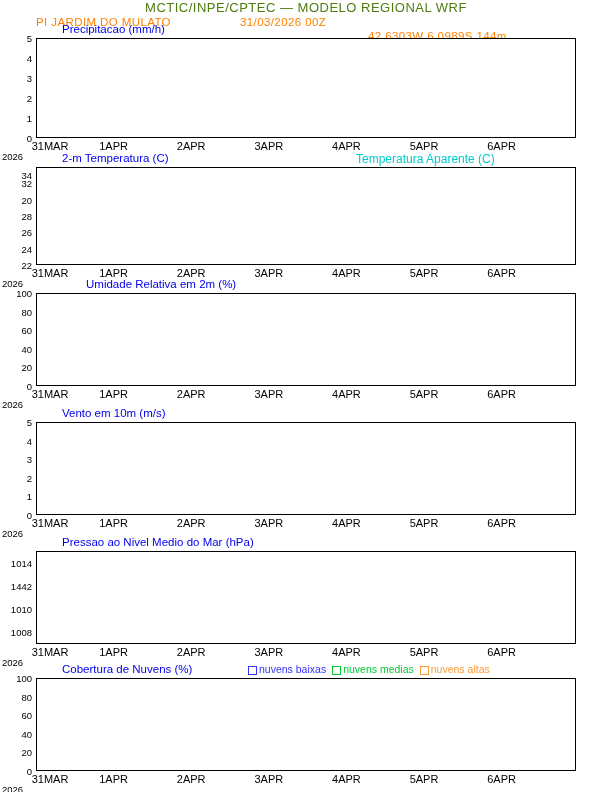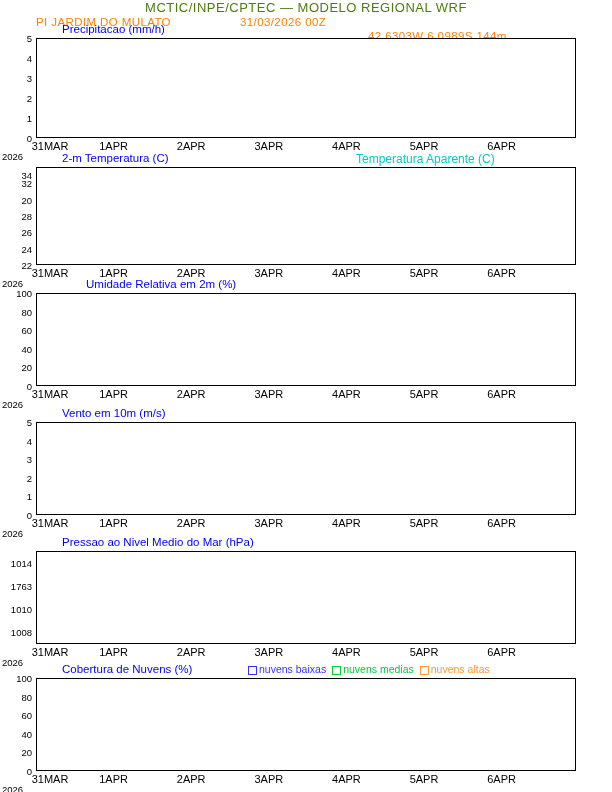--- a/index.html
+++ b/index.html
@@ -580,21 +580,21 @@
           <line x1="465.6287425149701" y1="0" x2="465.6287425149701" y2="93" stroke="#bbbbbb" stroke-width="0.6" stroke-dasharray="2,2"></line>
           <line x1="0" y1="81.375" x2="540" y2="81.375" stroke="#cccccc" stroke-width="0.5" stroke-dasharray="2,2"></line>
           <line x1="0" y1="58.125" x2="540" y2="58.125" stroke="#cccccc" stroke-width="0.5" stroke-dasharray="2,2"></line>
           <line x1="0" y1="34.875" x2="540" y2="34.875" stroke="#cccccc" stroke-width="0.5" stroke-dasharray="2,2"></line>
           <line x1="0" y1="11.625" x2="540" y2="11.625" stroke="#cccccc" stroke-width="0.5" stroke-dasharray="2,2"></line>
           <path d="M0.00,37.20 L3.27,27.90 L6.55,20.92 L9.82,18.60 L13.09,23.25 L16.36,32.55 L19.64,44.17 L22.91,54.64 L26.18,62.77 L29.45,65.10 L32.73,60.45 L36.00,51.15 L39.27,39.52 L42.55,30.23 L45.82,25.58 L49.09,27.90 L52.36,37.20 L55.64,48.83 L58.91,60.45 L62.18,67.42 L65.45,69.75 L68.73,65.10 L72.00,55.80 L75.27,44.17 L78.55,32.55 L81.82,25.58 L85.09,23.25 L88.36,27.90 L91.64,37.20 L94.91,48.83 L98.18,60.45 L101.45,69.75 L104.73,74.40 L108.00,72.08 L111.27,62.77 L114.55,51.15 L117.82,39.52 L121.09,30.23 L124.36,25.58 L127.64,27.90 L130.91,37.20 L134.18,48.83 L137.45,60.45 L140.73,69.75 L144.00,74.40 L147.27,72.08 L150.55,62.77 L153.82,51.15 L157.09,37.20 L160.36,25.58 L163.64,18.60 L166.91,18.60 L170.18,25.58 L173.45,37.20 L176.73,48.83 L180.00,60.45 L183.27,67.42 L186.55,69.75 L189.82,65.10 L193.09,55.80 L196.36,44.17 L199.64,32.55 L202.91,25.58 L206.18,23.25 L209.45,27.90 L212.73,37.20 L216.00,48.83 L219.27,60.45 L222.55,69.75 L225.82,76.73 L229.09,79.05 L232.36,74.40 L235.64,65.10 L238.91,53.48 L242.18,41.85 L245.45,32.55 L248.73,27.90 L252.00,30.23 L255.27,39.52 L258.55,51.15 L261.82,62.77 L265.09,72.08 L268.36,76.73 L271.64,74.40 L274.91,65.10 L278.18,51.15 L281.45,37.20 L284.73,25.58 L288.00,20.92 L291.27,23.25 L294.55,32.55 L297.82,44.17 L301.09,55.80 L304.36,65.10 L307.64,69.75 L310.91,67.42 L314.18,58.13 L317.45,46.50 L320.73,34.88 L324.00,25.58 L327.27,20.92 L330.55,23.25 L333.82,32.55 L337.09,44.17 L340.36,55.80 L343.64,65.10 L346.91,69.75 L350.18,67.42 L353.45,58.13 L356.73,46.50 L360.00,34.88 L363.27,25.58 L366.55,23.25 L369.82,27.90 L373.09,37.20 L376.36,48.83 L379.64,60.45 L382.91,69.75 L386.18,76.73 L389.45,79.05 L392.73,74.40 L396.00,65.10 L399.27,53.48 L402.55,41.85 L405.82,32.55 L409.09,27.90 L412.36,30.23 L415.64,39.52 L418.91,51.15 L422.18,62.77 L425.45,72.08 L428.73,79.05 L432.00,81.38 L435.27,76.73 L438.55,67.42 L441.82,55.80 L445.09,44.17 L448.36,34.88 L451.64,30.23 L454.91,32.55 L458.18,41.85 L461.45,53.48 L464.73,65.10 L468.00,74.40 L471.27,81.38 L474.55,83.70 L477.82,79.05 L481.09,69.75 L484.36,58.13 L487.64,46.50 L490.91,37.20 L494.18,32.55 L497.45,34.88 L500.73,44.17 L504.00,55.80 L507.27,67.42 L510.55,76.73 L513.82,81.38 L517.09,79.05 L520.36,69.75 L523.64,58.13 L526.91,46.50 L530.18,37.20 L533.45,30.23 L536.73,27.90 L540.00,32.55 " fill="none" stroke="#2233dd" stroke-width="1.1"></path>
         </svg>
         <div class="plotbox" style="width: 540px; height: 93px;"></div>
         <div class="ylab" style="width: 32px; left: -36px; top: 81.375px;">1008</div>
         <div class="ylab" style="width: 32px; left: -36px; top: 58.125px;">1010</div>
-        <div class="ylab" style="width: 32px; left: -36px; top: 34.875px;">1763</div>
+        <div class="ylab" style="width: 32px; left: -36px; top: 34.875px;">1442</div>
         <div class="ylab" style="width: 32px; left: -36px; top: 11.625px;">1014</div>
         <div class="xlab" style="left: 14px; top: 95px; transform: translateX(-50%);">31MAR</div>
         <div class="xlab" style="left: 77.6048px; top: 95px;">1APR</div>
         <div class="xlab" style="left: 155.21px; top: 95px;">2APR</div>
         <div class="xlab" style="left: 232.814px; top: 95px;">3APR</div>
         <div class="xlab" style="left: 310.419px; top: 95px;">4APR</div>
         <div class="xlab" style="left: 388.024px; top: 95px;">5APR</div>
         <div class="xlab" style="left: 465.629px; top: 95px;">6APR</div>
         <div class="yearlab" style="left: -34px; top: 106px;">2026</div>
       </div>

